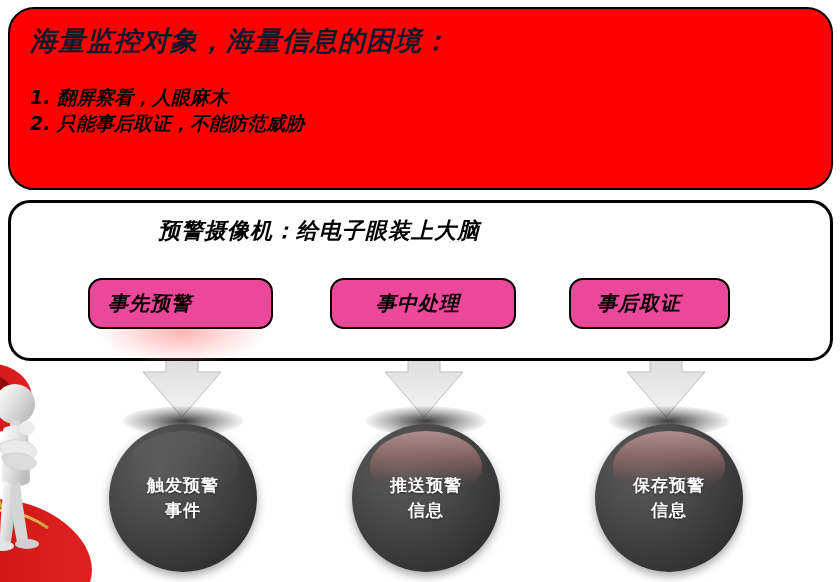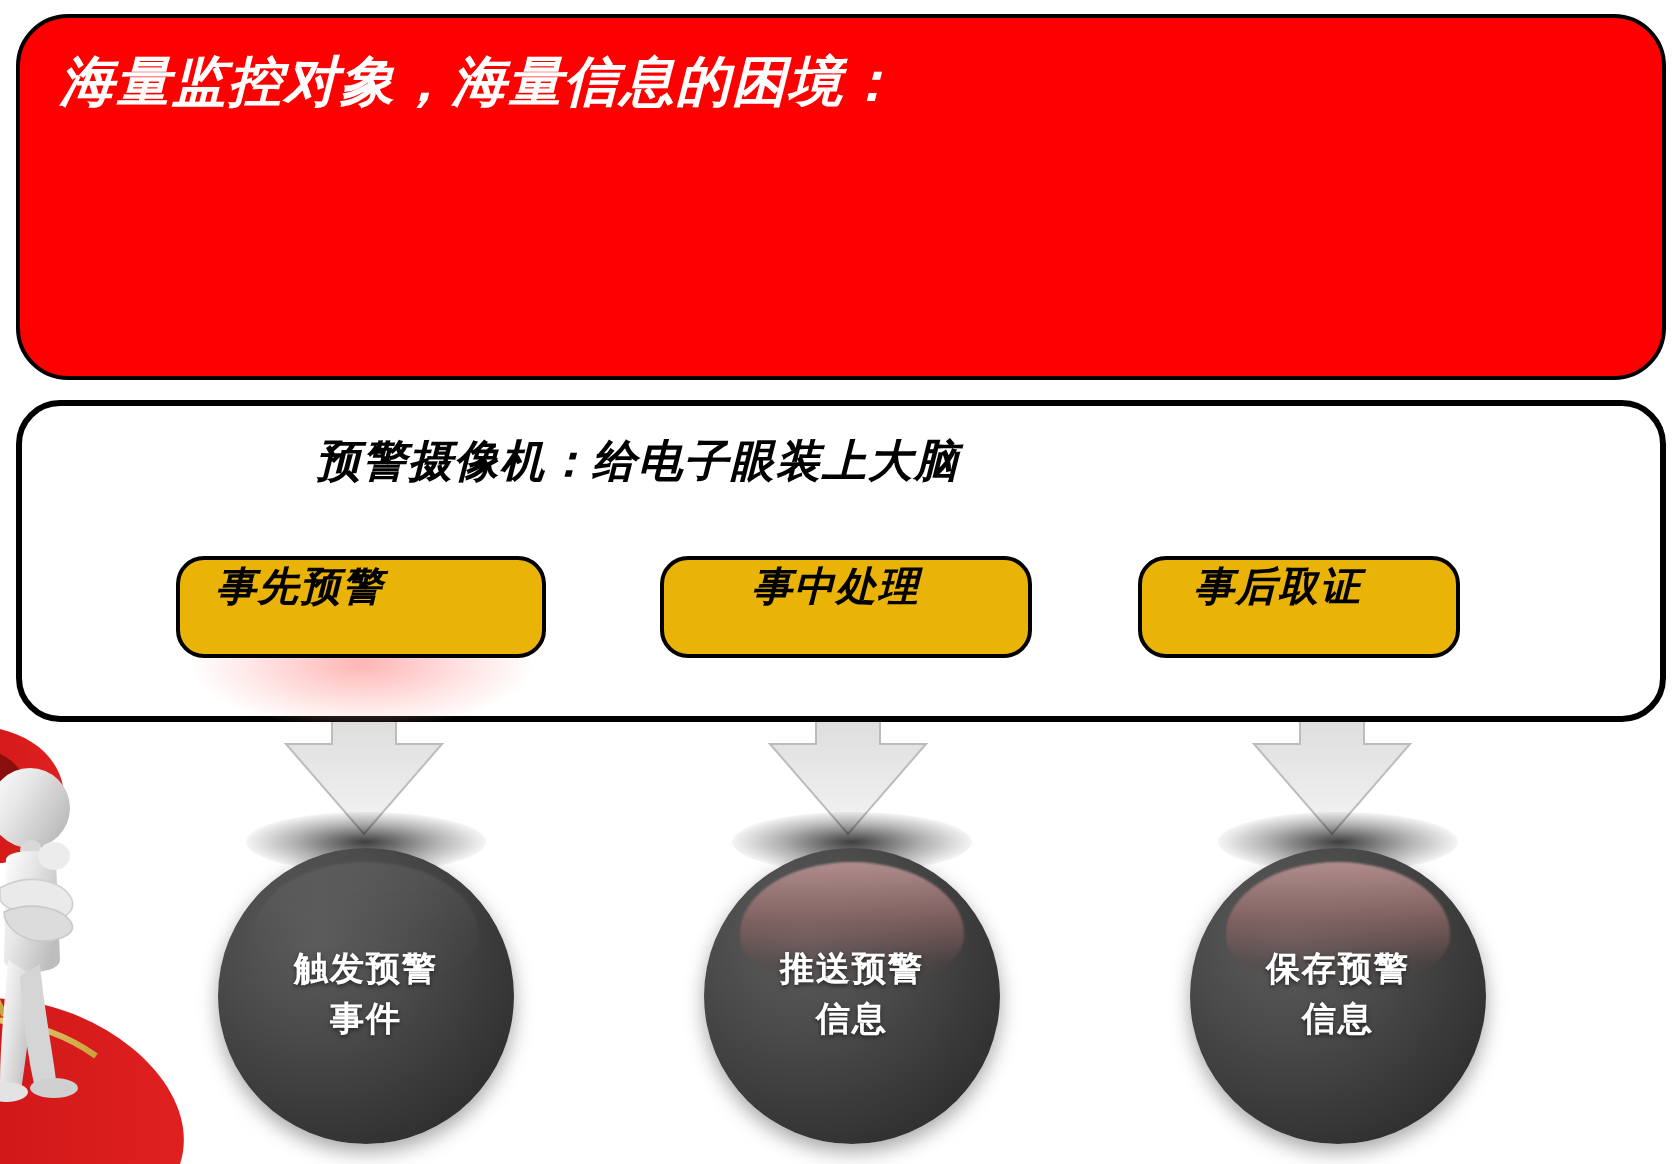--- a/index.html
+++ b/index.html
@@ -46,21 +46,21 @@
     border: 2px solid #000000;
     border-radius: 26px;
   }
   .problem-title {
     position: absolute;
     left: 20px;
     top: 14px;
     font-size: 27px;
     font-weight: bold;
     font-style: italic;
-    color: #ffffff;
+    color: #0f172a;
     letter-spacing: 1px;
     white-space: nowrap;
   }
   .problem-list {
     position: absolute;
     left: 20px;
     top: 75px;
     width: 780px;
   }
   .problem-item {
@@ -112,26 +112,26 @@
   
   .arrow {
     position: absolute;
     z-index: 3;
   }
 
   
   .stage-box {
     position: absolute;
     box-sizing: border-box;
-    background: #eab308;
+    background: #ec4899;
     border: 2px solid #000000;
     border-radius: 14px;
     z-index: 7;
     display: flex;
-    align-items: flex-start;
+    align-items: center;
   }
   .stage-label {
     font-size: 20px;
     font-weight: bold;
     font-style: italic;
     color: #000000;
     letter-spacing: 1px;
     white-space: nowrap;
   }
 
@@ -186,20 +186,22 @@
   }
 </style>
 </head>
 <body>
 
 <div id="slide">
 
   <div class="problem-panel">
     <div class="problem-title">海量监控对象，海量信息的困境：</div>
     <div class="problem-list">
+      <div class="problem-item">1. 翻屏察看，人眼麻木</div>
+      <div class="problem-item">2. 只能事后取证，不能防范威胁</div>
     </div>
   </div>
 
   <div class="solution-panel">
     <div class="solution-title">预警摄像机：给电子眼装上大脑</div>
   </div>
 
   <svg class="arrow" style="left:142px; top:316px;" width="80" height="102" viewBox="0 0 80 102">
     <defs>
       <linearGradient id="agrad1" x1="0" y1="0" x2="0" y2="1">

